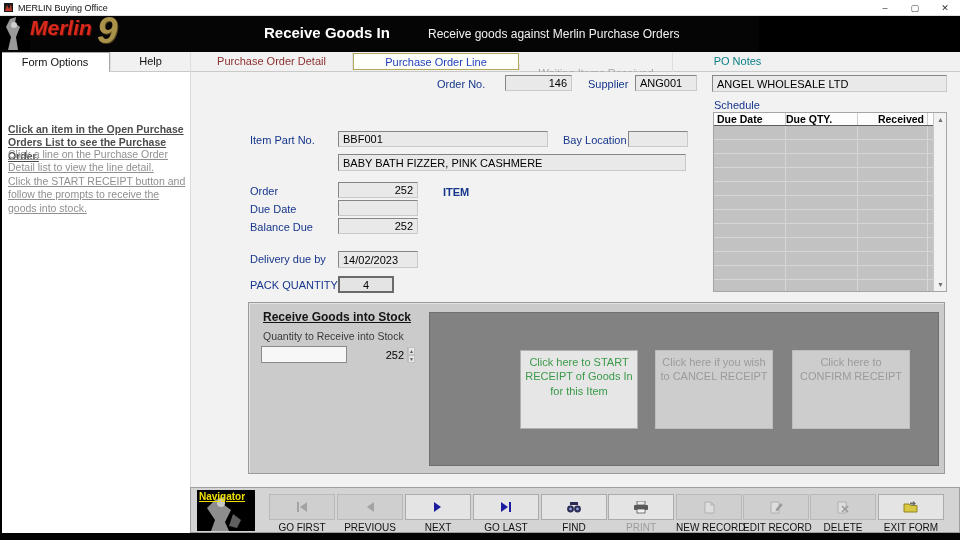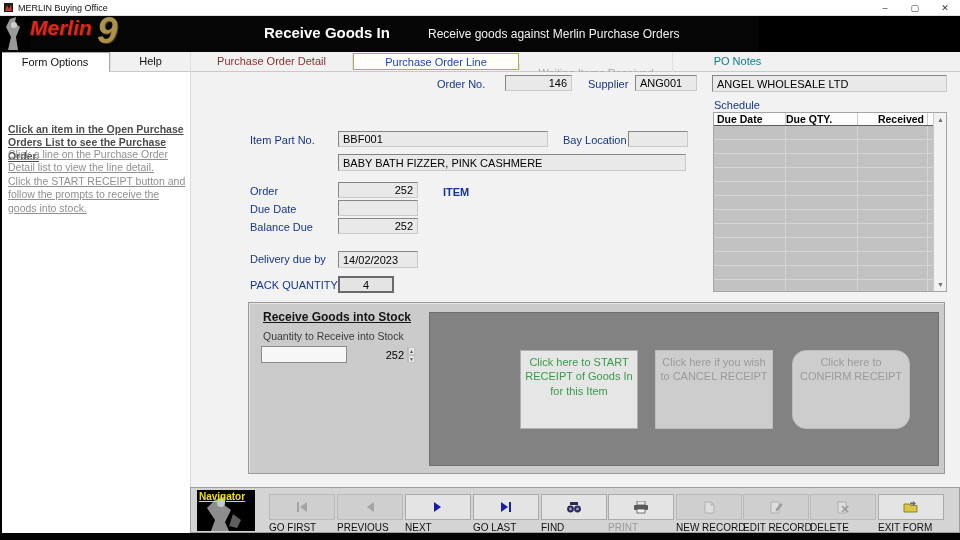--- a/index.html
+++ b/index.html
@@ -64,30 +64,30 @@
   .rp-title{position:absolute;left:14px;top:7px;font-size:12px;font-weight:bold;color:#141414;text-decoration:underline;}
   .rp-qtylbl{position:absolute;left:14px;top:27px;font-size:10.5px;color:#3a3a3a;}
   .spinner{position:absolute;left:12px;top:43px;width:86px;height:17px;background:#f7f7f7;border:1px solid #8a8a8a;display:flex;}
   .spin-val{flex:1;border:none;background:transparent;font-family:"Liberation Sans",sans-serif;font-size:11px;text-align:right;padding-right:3px;outline:none;}
   .spin-btns{width:12px;display:flex;flex-direction:column;border-left:1px solid #bbb;}
   .spin-b{flex:1;background:#e6e6e6;border:1px solid #c2c2c2;font-size:5px;line-height:6px;color:#555;text-align:center;cursor:default;}
   .rp-inner{position:absolute;left:180px;top:9px;width:510px;height:154px;background:#828282;border:1px solid #6f6f6f;}
   .bigbtn{position:absolute;top:37px;width:118px;height:79px;font-family:"Liberation Sans",sans-serif;font-size:11px;line-height:1.3;text-align:center;padding:4px;border:1px solid #b0b0b0;cursor:default;}
   .bb-start{left:90px;background:#e6e6e6;color:#3a9a4a;}
   .bb-dis{background:#cdcdcd;color:#9b9b9b;border-color:#bdbdbd;}
-  .bb-cancel{left:225px;} .bb-confirm{left:362px;border-radius:14px;}
+  .bb-cancel{left:225px;} .bb-confirm{left:362px;}
 
   
   .navbar{position:absolute;left:190px;top:487px;width:770px;height:46px;background:#d4d4d4;border:1px solid #9f9f9f;}
   .navimg{position:absolute;left:6px;top:2px;width:58px;height:41px;background:#000;overflow:hidden;}
   .navimg .navlabel{position:absolute;left:2px;top:1px;font-size:10px;font-weight:bold;color:#f0e000;text-decoration:underline;z-index:2;text-align:center;}
   .nav-btn{position:absolute;top:6px;width:66px;}
   .nav-ic{height:26px;background:#e4e4e4;border:1px solid #ababab;display:flex;align-items:center;justify-content:center;cursor:default;}
   .nav-ic.dis{background:#cfcfcf;border-color:#b9b9b9;}
-  .nav-lb{margin-top:2px;font-size:10px;color:#111;text-align:left;white-space:nowrap;}
+  .nav-lb{margin-top:2px;font-size:10px;color:#111;text-align:center;white-space:nowrap;}
   .nav-lb.dim{color:#9b9b9b;}
 </style>
 </head>
 <body>
 
 <div class="screen">
 
   <div class="titlebar">
     <svg class="appicon" viewBox="0 0 9 9">
         <rect width="9" height="9" fill="#1a1a1a"></rect>

